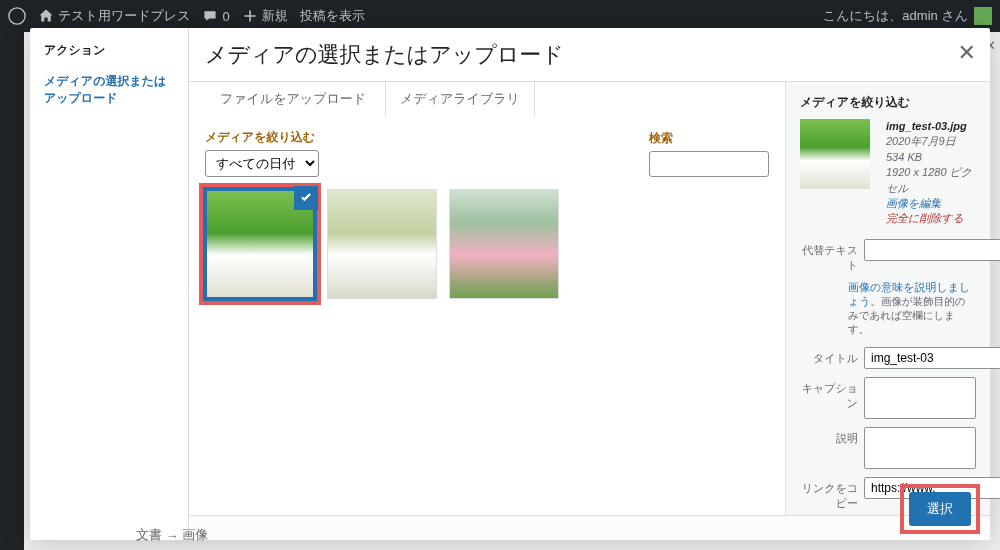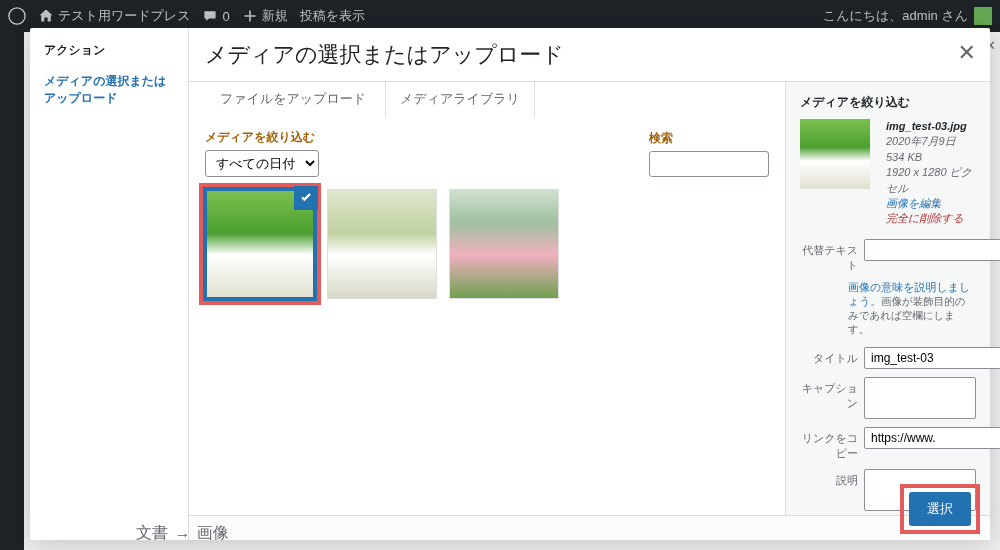--- a/index.html
+++ b/index.html
@@ -46,21 +46,21 @@
     .link-edit, .link-help { color: #2271b1;}
     .link-delete { color: #b32d2e;}
     .field { display: flex; align-items: flex-start; margin-bottom: 8px; gap:6px;}
     .field label { width: 58px; text-align: right; font-size: 11px; color: #646970; padding-top: 4px; flex-shrink:0;}
     .field input, .field textarea { flex: 1; border: 1px solid #8c8f94; border-radius: 2px; padding: 3px 6px; font-size: 12px; background:#fff;}
     .field textarea { height: 42px; resize: none;}
     .alt-help { font-size: 10.5px; color: #646970; margin-left: 48px; margin-bottom: 10px; line-height:1.3;font-family:Liberation Mono, monospace;}
     .modal-footer { border-top: 1px solid #ddd; padding: 12px 16px; display: flex; justify-content: flex-end; background:#fcfcfc;}
     .btn-select { background: #2271b1; color: #fff; border: none; padding: 8px 18px; font-size: 13px; border-radius: 3px; cursor: pointer; position:relative;}
     .btn-highlight { position:absolute; right:10px; bottom:6px; border:4px solid #e35b5b; padding: 4px 5px;}
-    .breadcrumb { font-size: 16px; color: #646970; padding: 6px 16px; font-family: Liberation Mono, monospace;}
+    .breadcrumb { font-size: 13px; color: #646970; padding: 6px 16px;}
     .bg-area{ position:absolute; left:24px; right:0; top:32px; bottom:0; background:#f0f0f1;}
     .bg-header{ position:absolute; right:4px; top:6px; display:flex; gap:6px; align-items:center; color:#666;}
   </style>
 </head>
 <body>
 
 <div class="admin-bar">
   <div class="admin-bar-left">
     <span class="admin-bar-item">
         <svg width="18" height="18" viewBox="0 0 20 20">
@@ -169,26 +169,26 @@
           <div class="alt-help"><a class="link-help">画像の意味を説明しましょう</a><span>。画像が装飾目的のみであれば空欄にします。</span></div>
           <div class="field">
             <label>タイトル</label>
             <input type="text" value="img_test-03" style="">
           </div>
           <div class="field">
             <label>キャプション</label>
             <textarea style=""></textarea>
           </div>
           <div class="field">
+            <label>説明</label>
+            <textarea style=""></textarea>
+          </div>
+          <div class="field">
             <label>リンクをコピー</label>
             <input type="text" readonly="" value="https://www." style="">
-          </div>
-          <div class="field">
-            <label>説明</label>
-            <textarea style=""></textarea>
           </div>
         </div>
       </div>
       <div class="modal-footer">
         <div class="btn-highlight">
           <button class="btn-select">選択</button>
         </div>
       </div>
     </div>
   </div>

